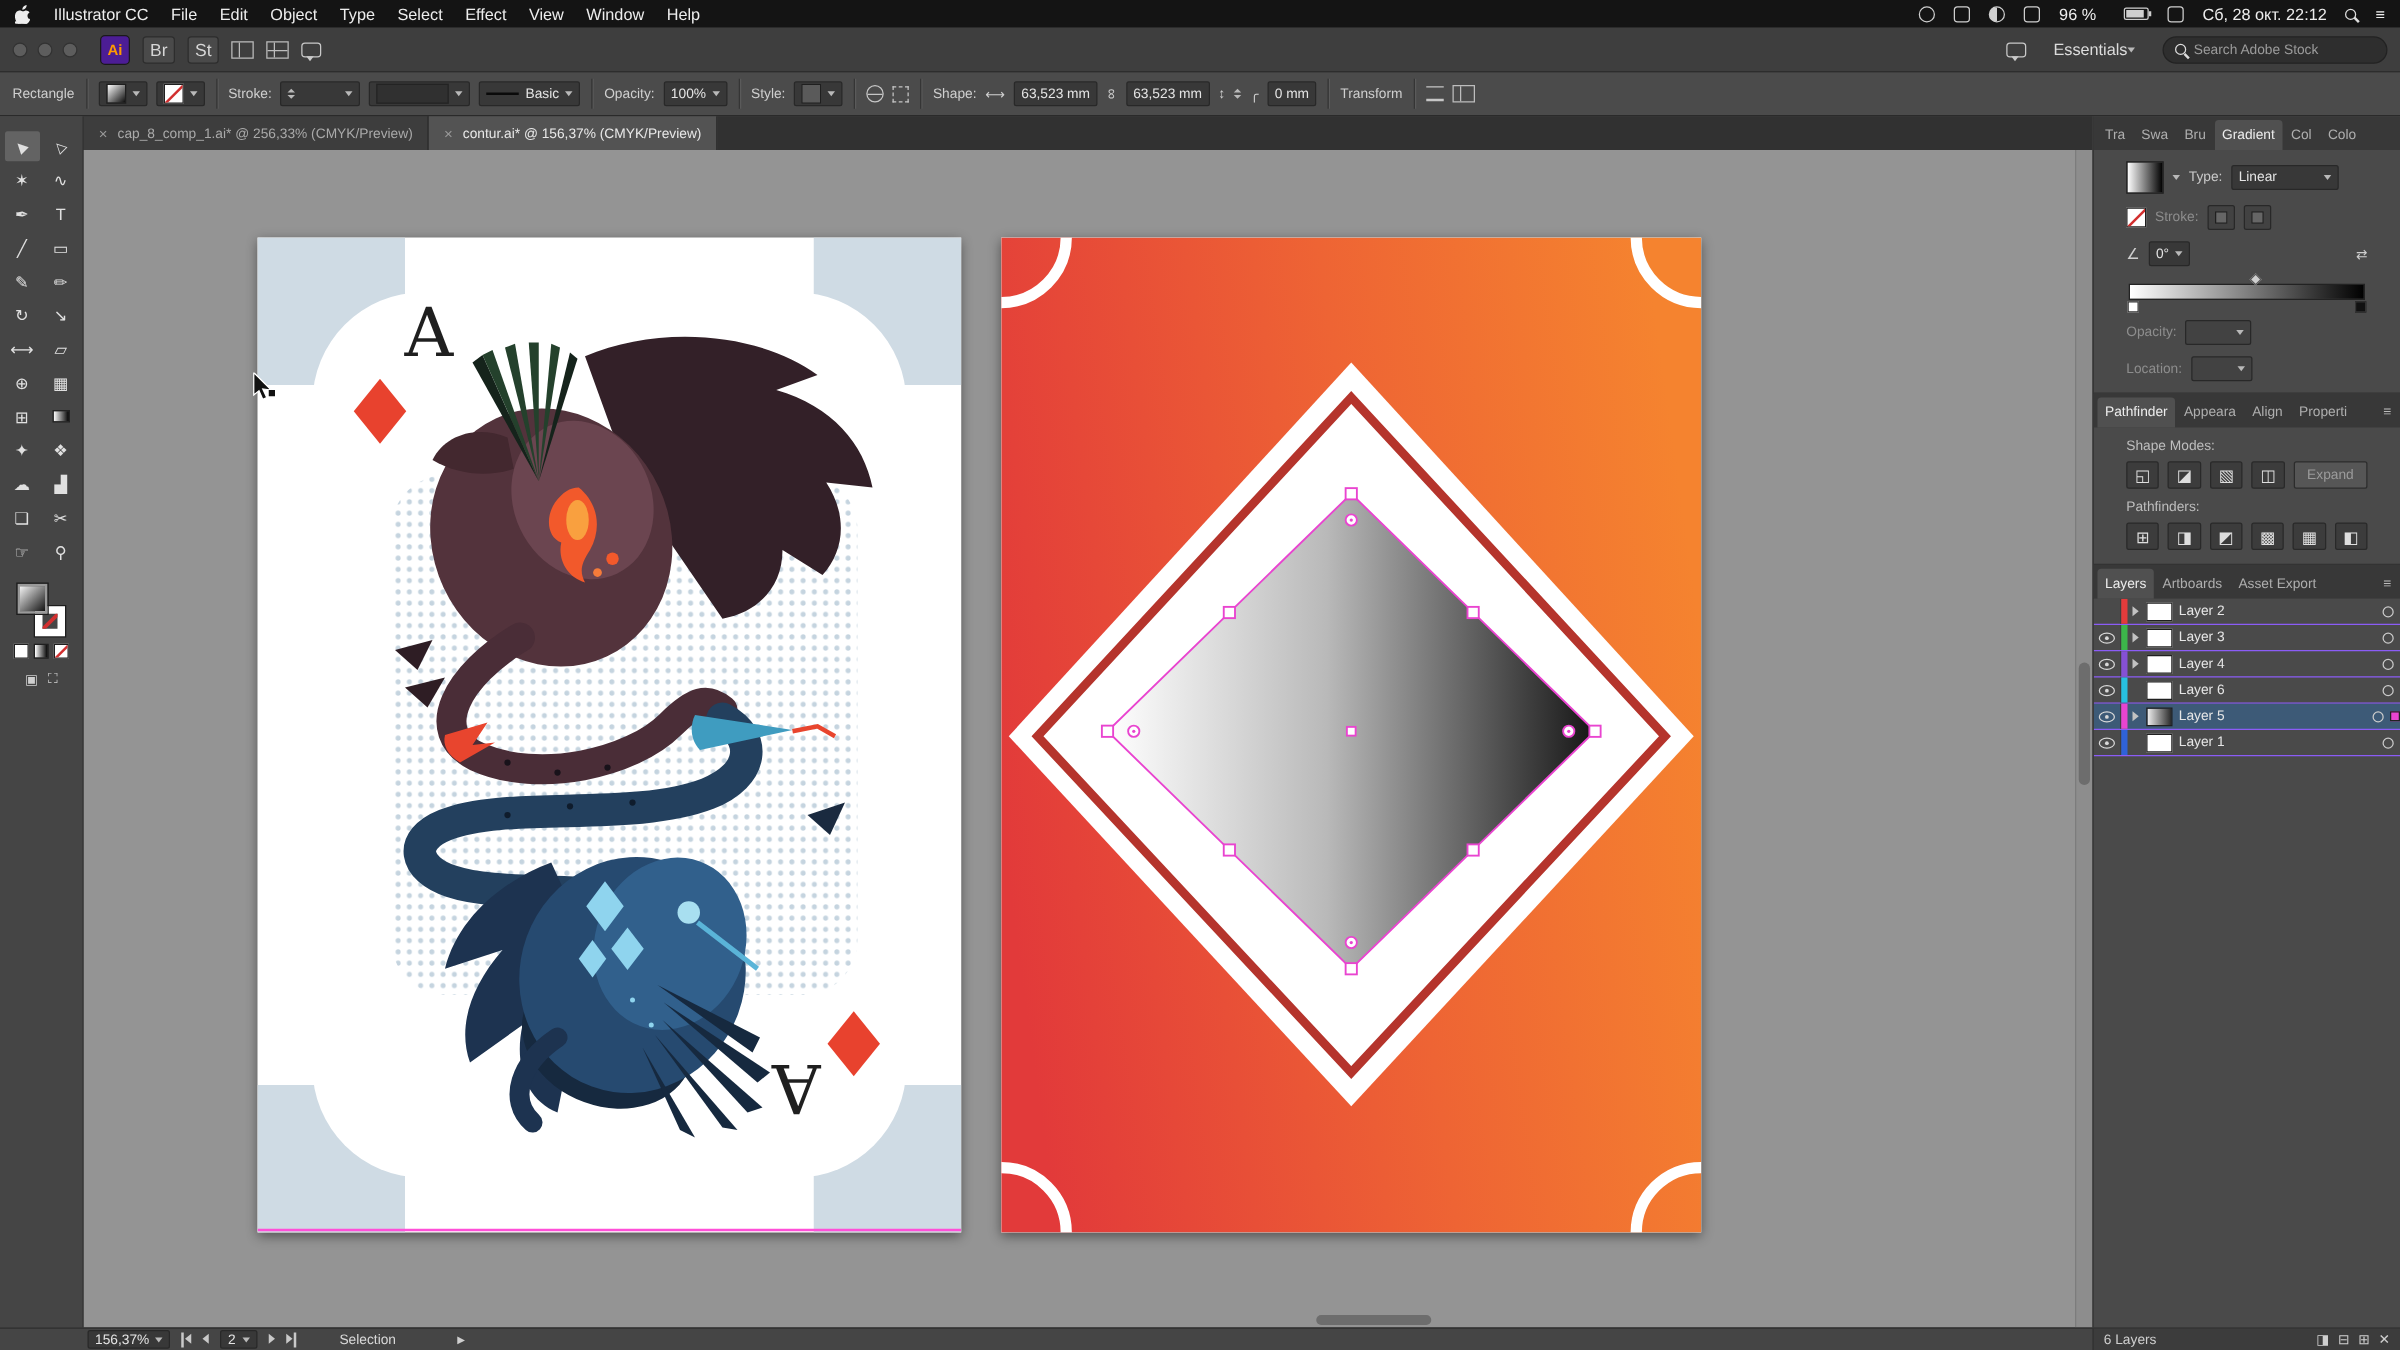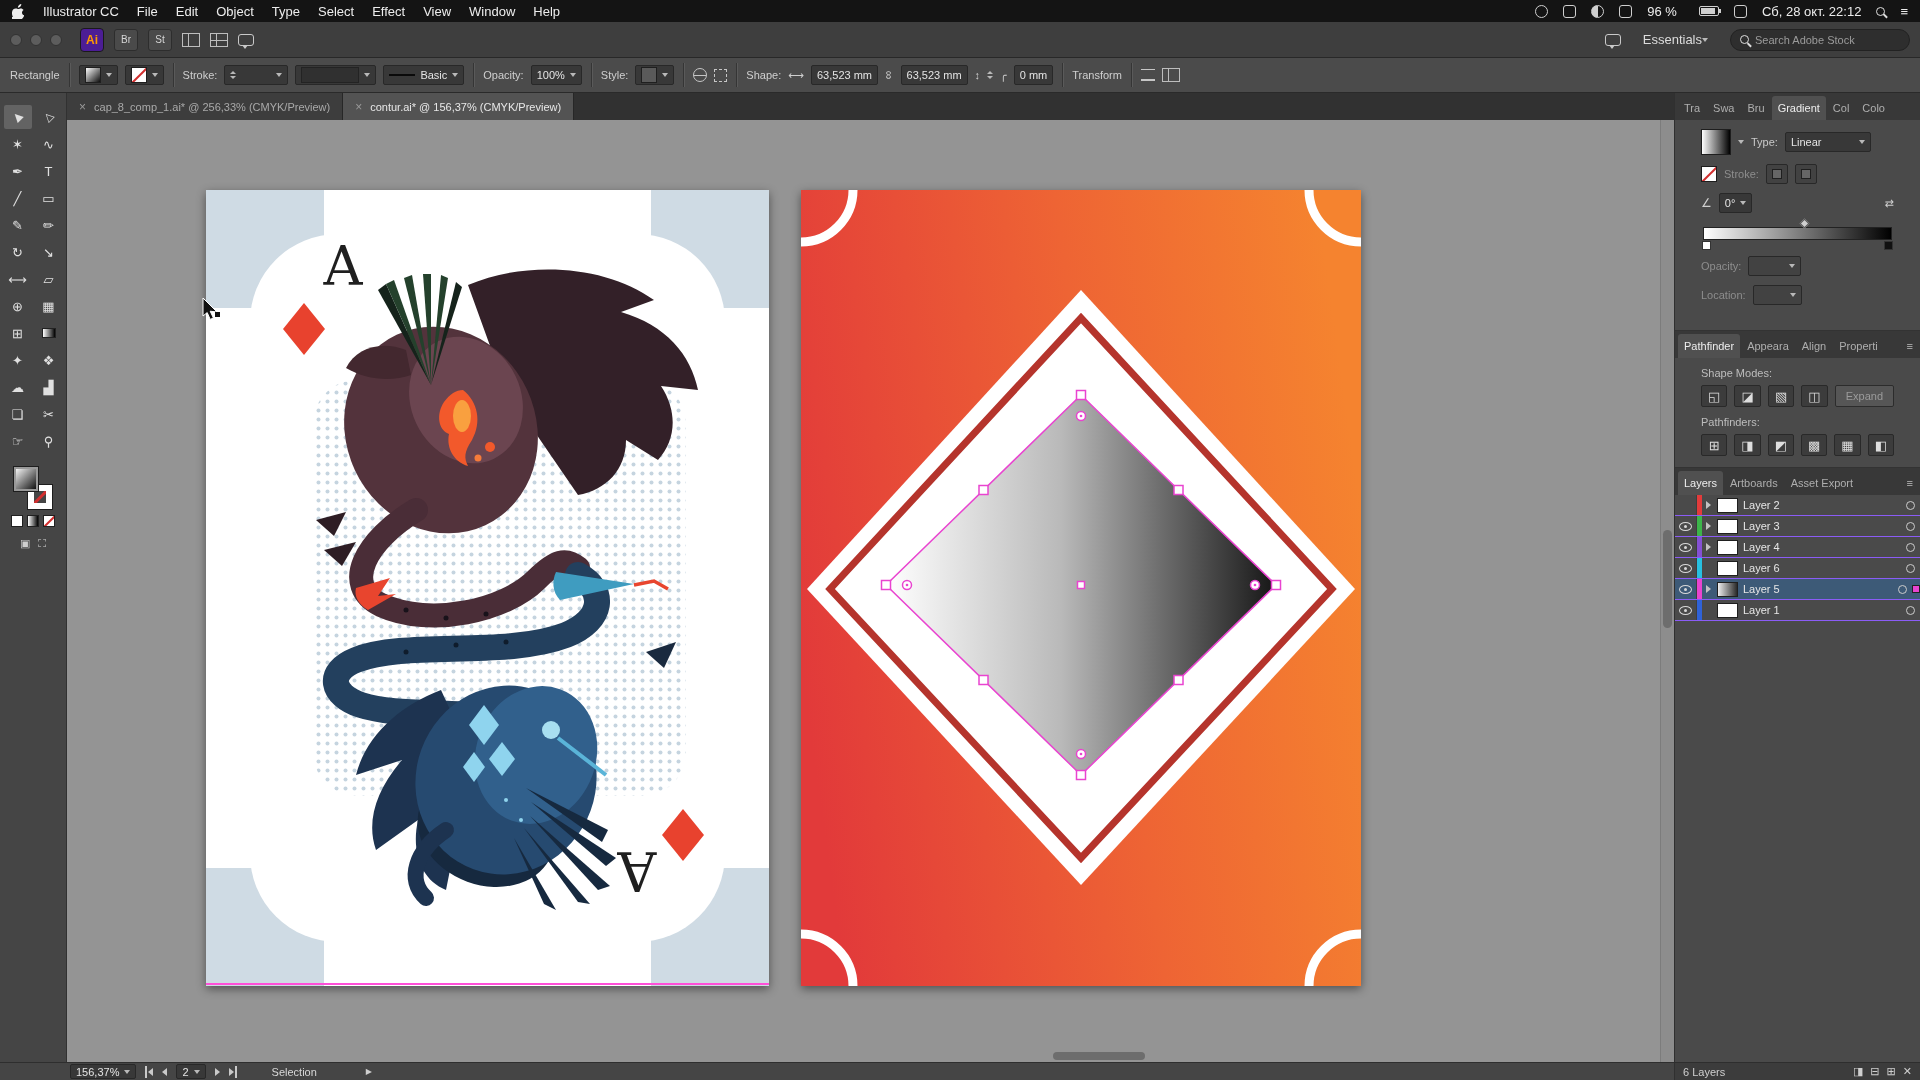--- a/index.html
+++ b/index.html
@@ -25,21 +25,21 @@
   .apple-svg{display:block}
 
   
   #appbar{position:absolute;top:22px;left:0;right:0;height:36px;background:#3e3e3e;border-bottom:1px solid #282828;
     display:flex;align-items:center;padding:0 10px;gap:10px}
   .traffic{display:flex;gap:8px;margin-right:8px}
   .dot{width:12px;height:12px;border-radius:50%;background:#5d5d5d;border:1px solid #323232}
   .ai-logo{width:24px;height:24px;background:#4c1d95;color:#ff9a00;font-weight:bold;font-size:12px;
     display:flex;align-items:center;justify-content:center;border-radius:4px;border:1px solid #1a1a1a}
   .chip{height:22px;min-width:24px;padding:0 5px;background:#4a4a4a;border:1px solid #2d2d2d;border-radius:3px;
-    color:#d6d6d6;font-size:10px;display:flex;align-items:center;justify-content:center}
+    color:#d6d6d6;font-size:14px;display:flex;align-items:center;justify-content:center}
   .gridic{width:18px;height:14px;border:1px solid #bdbdbd;display:inline-block;position:relative}
   .gridic::after{content:"";position:absolute;left:5px;top:0;bottom:0;width:1px;background:#bdbdbd}
   .gridic.h::before{content:"";position:absolute;left:0;right:0;top:6px;height:1px;background:#bdbdbd}
   .balloon{width:16px;height:12px;border:1px solid #c9c9c9;border-radius:3px;position:relative}
   .balloon::after{content:"";position:absolute;left:3px;bottom:-4px;border-left:3px solid transparent;border-right:3px solid transparent;border-top:4px solid #c9c9c9}
   .ab-right{margin-left:auto;display:flex;align-items:center;gap:14px}
   .ws{height:22px;display:flex;align-items:center;gap:0;color:#dcdcdc;font-size:13px;padding:0 8px}
   .stock-search{width:180px;height:22px;background:#2e2e2e;border:1px solid #222;border-radius:11px;
     display:flex;align-items:center;gap:6px;padding:0 9px;color:#9b9b9b;font-size:11px}
 
@@ -613,21 +613,21 @@
         <span class="gstop l"></span>
         <span class="gstop r"></span>
       </div>
       <div class="prow" style="margin-top:14px">
         <span class="lbl" style="color:#8d8d8d">Opacity:</span>
         <span class="fld disabled">
             <span style="width:30px"></span>
             <span class="caret"></span>
           </span>
       </div>
-      <div class="prow" style="margin-bottom:16px">
+      <div class="prow" style="margin-bottom:0">
         <span class="lbl" style="color:#8d8d8d">Location:</span>
         <span class="fld disabled">
             <span style="width:26px"></span>
             <span class="caret"></span>
           </span>
       </div>
     </div>
 
     <div class="ptabs">
       <span class="ptab active">Pathfinder</span>

